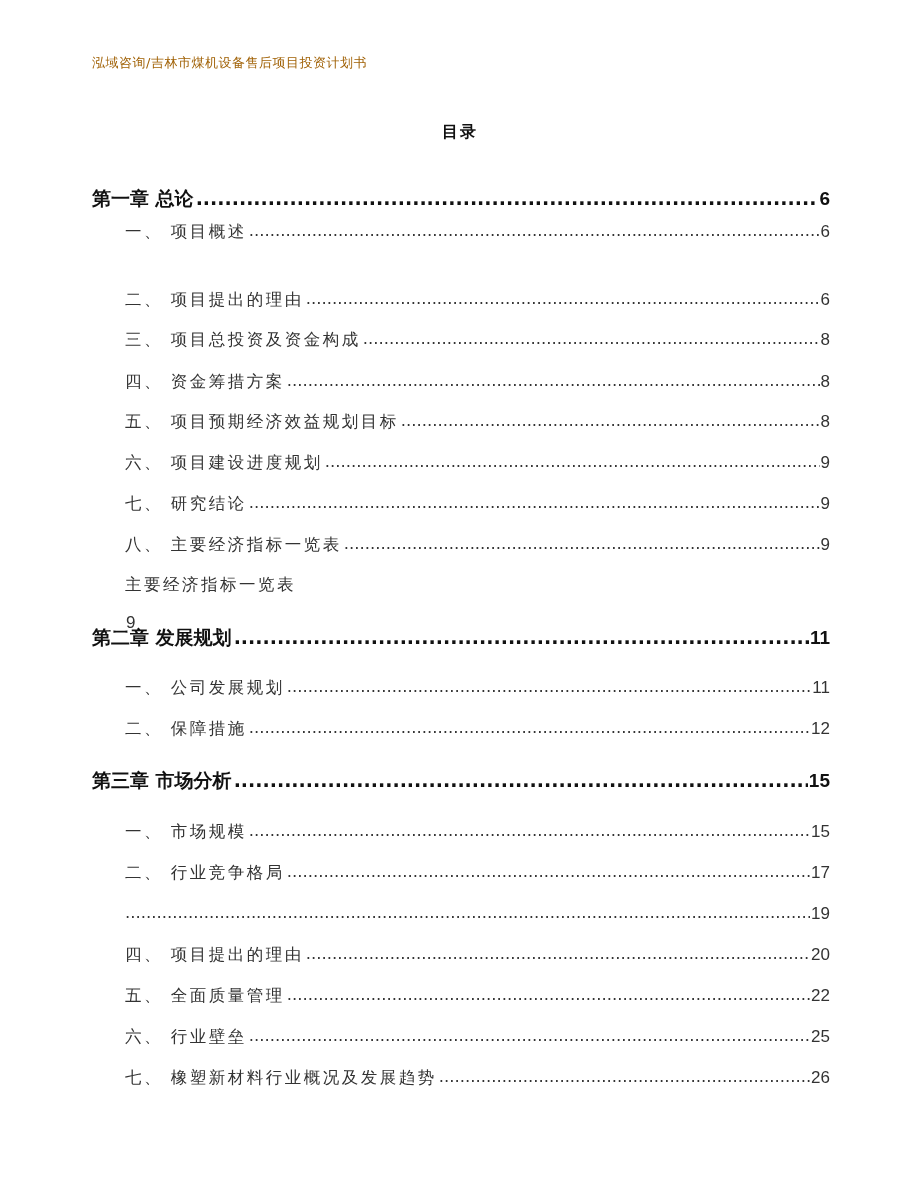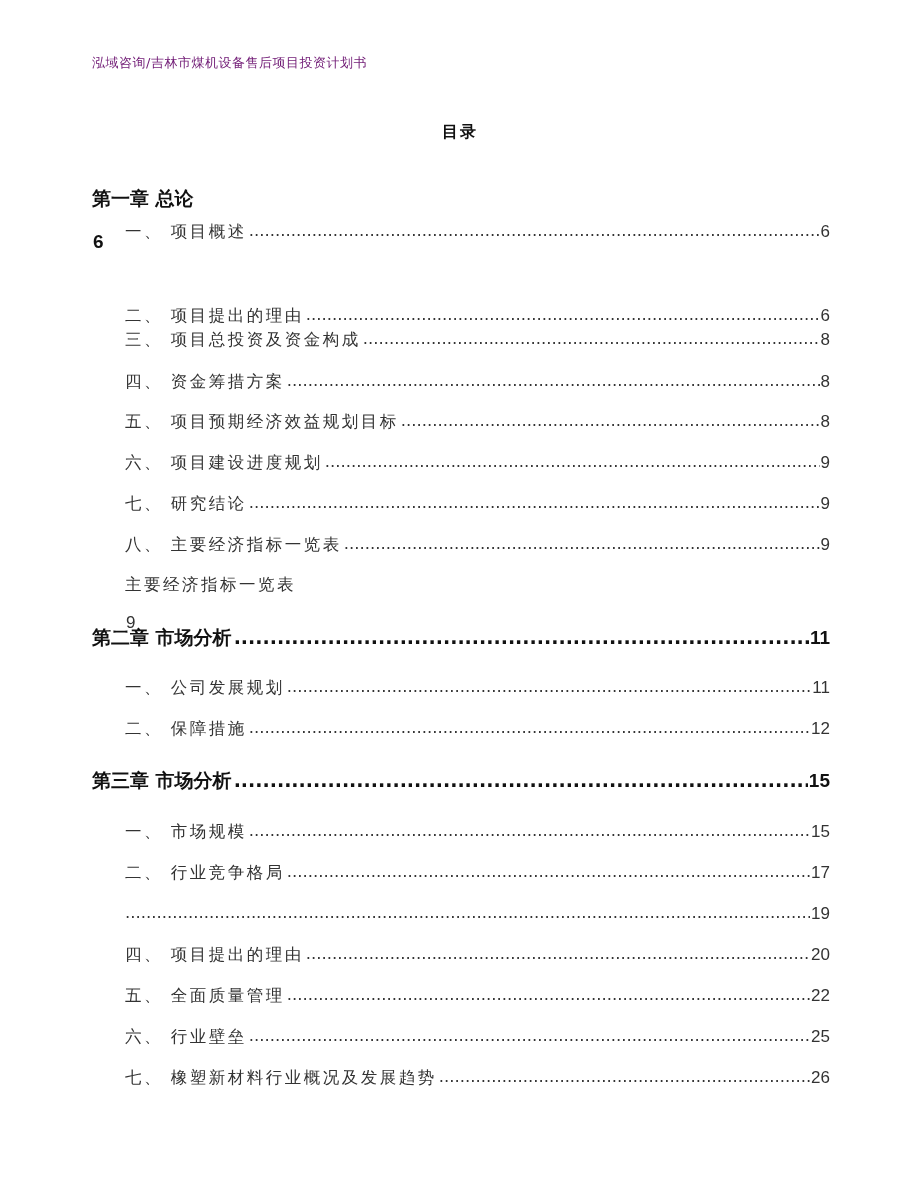--- a/index.html
+++ b/index.html
@@ -1,17 +1,17 @@
 <!DOCTYPE html>
 <html><head>
 <meta charset="utf-8">
 <style>
   html, body { margin: 0; padding: 0; background: #ffffff; }
   body { width: 920px; height: 1191px; position: relative; overflow: hidden; font-family: "DejaVu Sans", sans-serif; color: #222; }
-  .running-header { position: absolute; left: 92px; top: 54px; font-size: 13px; color: #701a75; letter-spacing: 0.5px; }
+  .running-header { position: absolute; left: 92px; top: 54px; font-size: 13px; color: #a16207; letter-spacing: 0.5px; }
   .toc-title { position: absolute; left: 0; right: 0; top: 122px; text-align: center; font-size: 16px; font-weight: bold; color: #111; letter-spacing: 2px; }
   .toc { position: absolute; left: 92px; width: 738px; top: 0; }
   .row { position: absolute; left: 0; right: 0; display: flex; align-items: baseline; white-space: nowrap; }
   .row .label { flex: 0 0 auto; padding-right: 2px; }
   .row .leader { flex: 1 1 auto; overflow: hidden; position: relative; height: 1em; }
   .row .leader::after { content: "........................................................................................................................................................................................................................................................................................................................................"; position: absolute; left: 0; bottom: -0.2em; white-space: nowrap; letter-spacing: 0px; }
   .row .page { flex: 0 0 auto; padding-left: 1px; font-family: "Liberation Sans", sans-serif; }
   .chapter { font-size: 19px; font-weight: bold; color: #111; }
   .chapter .leader::after { font-weight: bold; }
   .chapter .page { font-size: 19px; font-weight: bold; }
@@ -19,31 +19,31 @@
   .section .leader::after { letter-spacing: 0px; }
   .section .page { font-size: 17px; letter-spacing: 0; }
 </style>
 </head>
 <body>
 
 <div class="running-header">泓域咨询/吉林市煤机设备售后项目投资计划书</div>
 <div class="toc-title">目录</div>
 
 <div class="toc" id="toc">
-    <div class="row chapter" style="top: 186px; flex-direction: column;">
+    <div class="row chapter" style="top: 186px;">
       <span class="label">第一章 总论</span>
       <span class="leader"></span>
       <span class="page">6</span>
     </div>
     <div class="row section" style="top: 220px;">
       <span class="label">一、 项目概述</span>
       <span class="leader"></span>
       <span class="page">6</span>
     </div>
-    <div class="row section" style="top: 304px; text-align: center;">
+    <div class="row section" style="top: 288px; text-align: center;">
       <span class="label">二、 项目提出的理由</span>
       <span class="leader"></span>
       <span class="page">6</span>
     </div>
     <div class="row section" style="top: 328px;">
       <span class="label">三、 项目总投资及资金构成</span>
       <span class="leader"></span>
       <span class="page">8</span>
     </div>
     <div class="row section" style="top: 370px;">
@@ -70,21 +70,21 @@
       <span class="label">八、 主要经济指标一览表</span>
       <span class="leader"></span>
       <span class="page">9</span>
     </div>
     <div class="row section" style="top: 574px; flex-direction: column;">
       <span class="label">主要经济指标一览表</span>
       <span class="leader"></span>
       <span class="page">9</span>
     </div>
     <div class="row chapter" style="top: 625px;">
-      <span class="label">第二章 市场分析</span>
+      <span class="label">第二章 发展规划</span>
       <span class="leader"></span>
       <span class="page">11</span>
     </div>
     <div class="row section" style="top: 676px;">
       <span class="label">一、 公司发展规划</span>
       <span class="leader"></span>
       <span class="page">11</span>
     </div>
     <div class="row section" style="top: 717px;">
       <span class="label">二、 保障措施</span>

